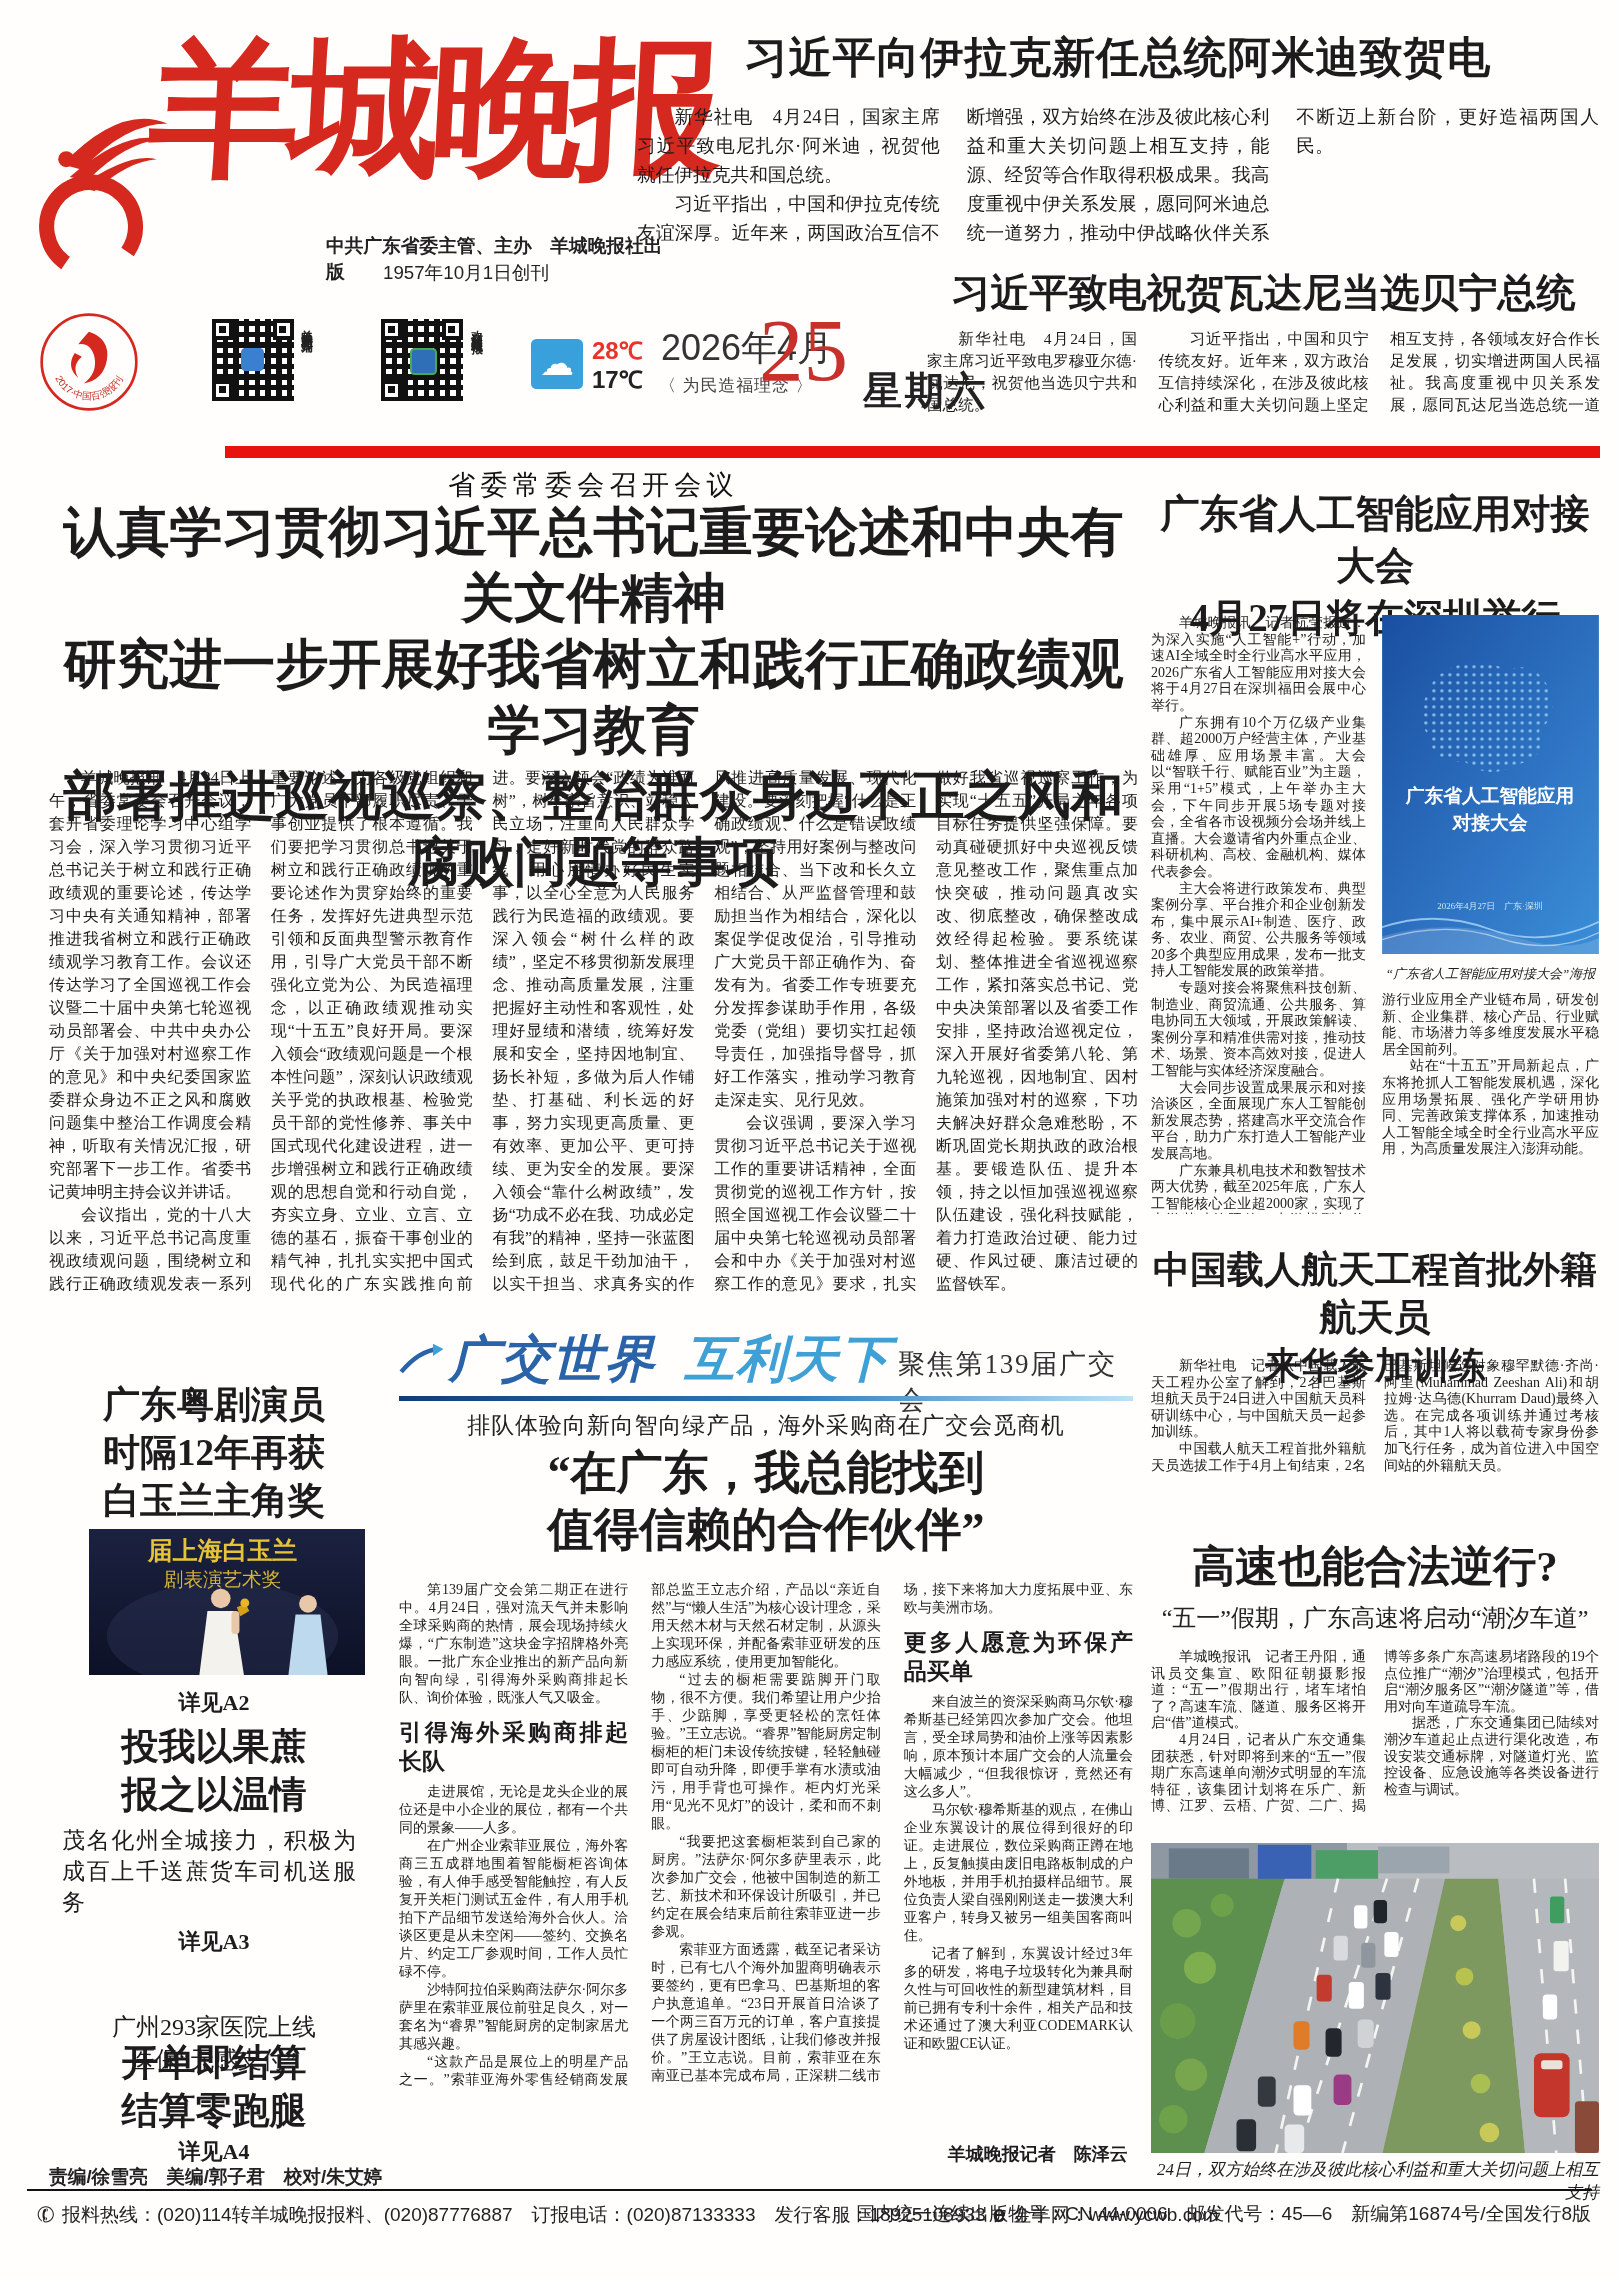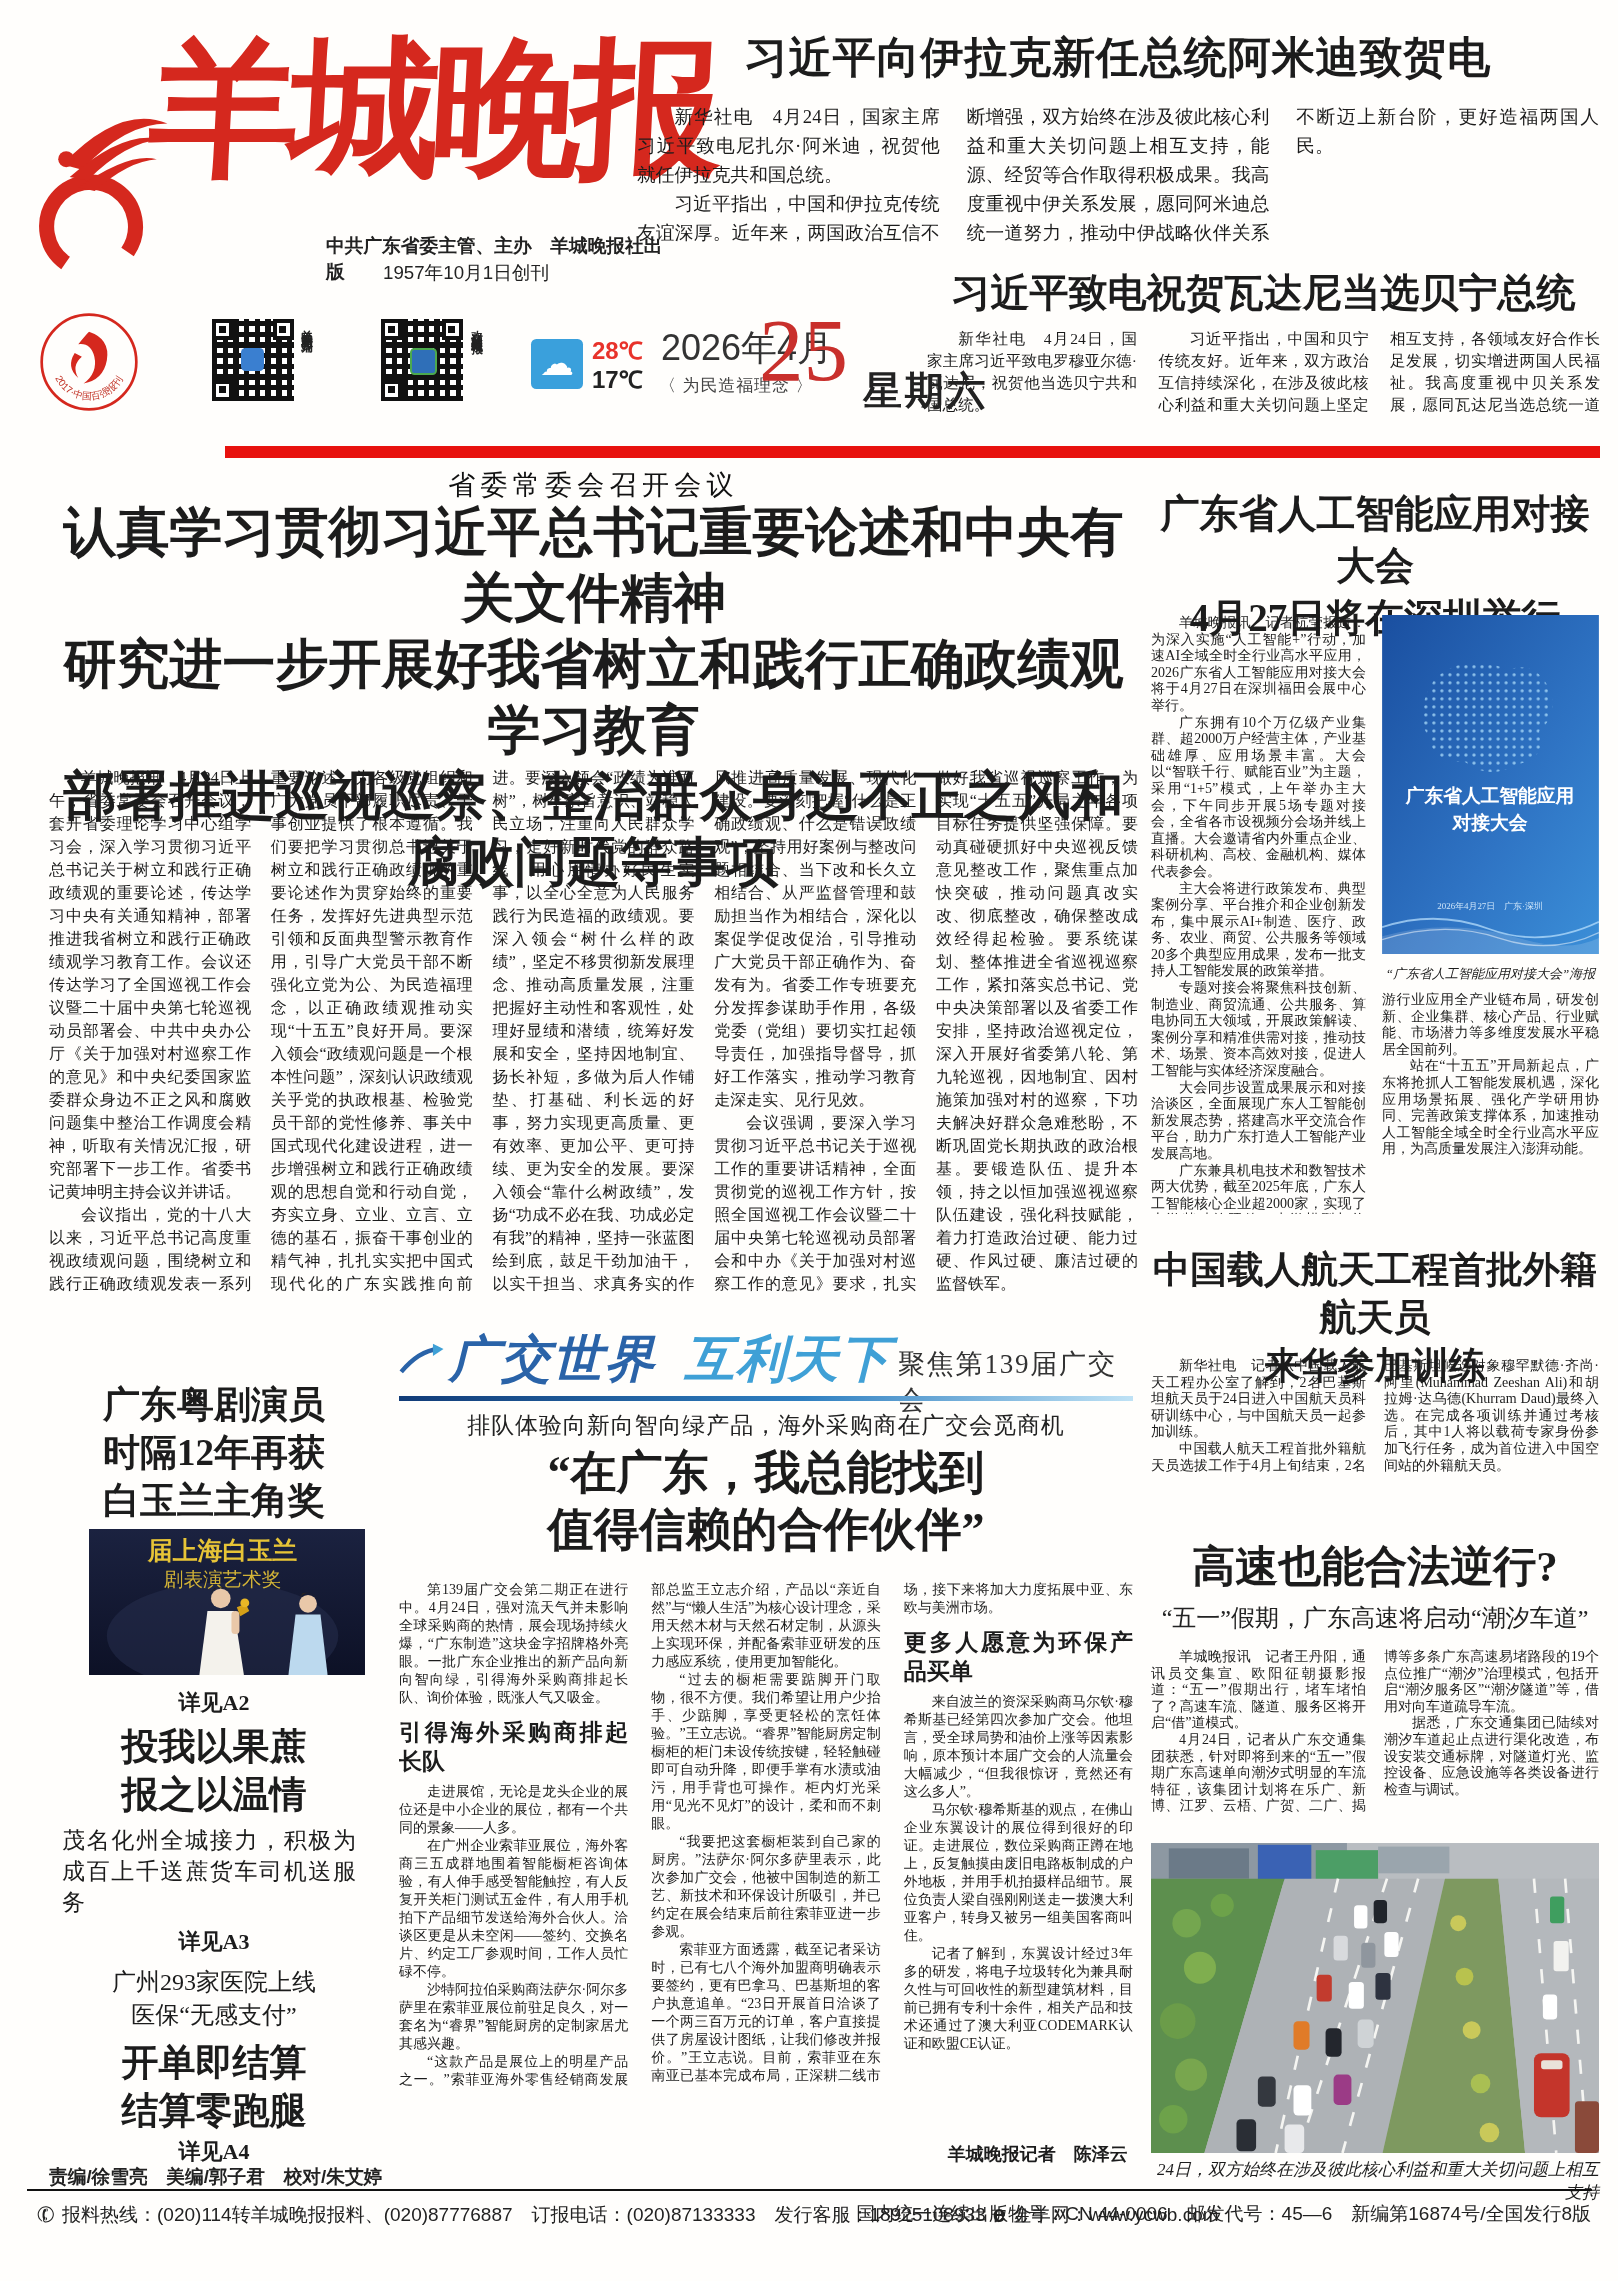--- a/index.html
+++ b/index.html
@@ -54,21 +54,21 @@
   .hl-head{left:36px;top:1326px;width:356px;height:50px;}
   .hl-dash{position:absolute;left:0;top:27px;width:125px;height:2.7px;background:#666;}
   .hl-today{position:absolute;left:134px;top:1.8px;font-size:34px;font-style:italic;color:#3a3a3a;font-weight:bold;}
   .hl-slash{position:absolute;left:216px;top:0px;width:2.7px;height:48px;background:#222;transform:rotate(24deg);}
   .hl-focus{position:absolute;left:237px;top:-5.3px;font-size:41px;font-style:italic;font-weight:900;
             color:#1789c9;font-family:"Liberation Sans",sans-serif;letter-spacing:5.3px;}
   .hl-h{width:330px;left:49px;text-align:center;}
   .hl-h p{text-indent:0;font-size:37px;line-height:48px;font-weight:900;}
   .hl-ref{width:330px;left:49px;text-align:center;font-size:22px;font-weight:bold;}
   .hl-text{left:62px;width:294px;font-size:23px;line-height:31px;text-align:justify;}
-  .hl-kick{left:49px;width:330px;text-align:center;}
+  .hl-kick{left:49px;width:330px;text-align:center;margin-top:45px;}
   .hl-kick p{text-indent:0;font-size:24px;line-height:33px;}
   .editors{left:49px;top:2164px;font-size:18.7px;font-weight:bold;font-family:"Liberation Sans",sans-serif;color:#222;}
   
   .cf{left:399px;top:1326px;width:734px;}
   .cf-brandrow{position:absolute;left:0;top:0;width:734px;height:62px;}
   .cf-brand{position:absolute;left:50px;top:0;font-size:50px;font-weight:900;font-style:italic;
             font-family:"Liberation Sans",sans-serif;letter-spacing:1.8px;}
   .cf-b1{color:#2a63a8;} .cf-b2{color:#3fa0d6;margin-left:12.5px;}
   .cf-focus{position:absolute;left:499px;top:19.6px;font-size:27px;color:#333;letter-spacing:1.8px;}
   .cf-rule{position:absolute;left:0;top:70px;width:734px;height:4.5px;

